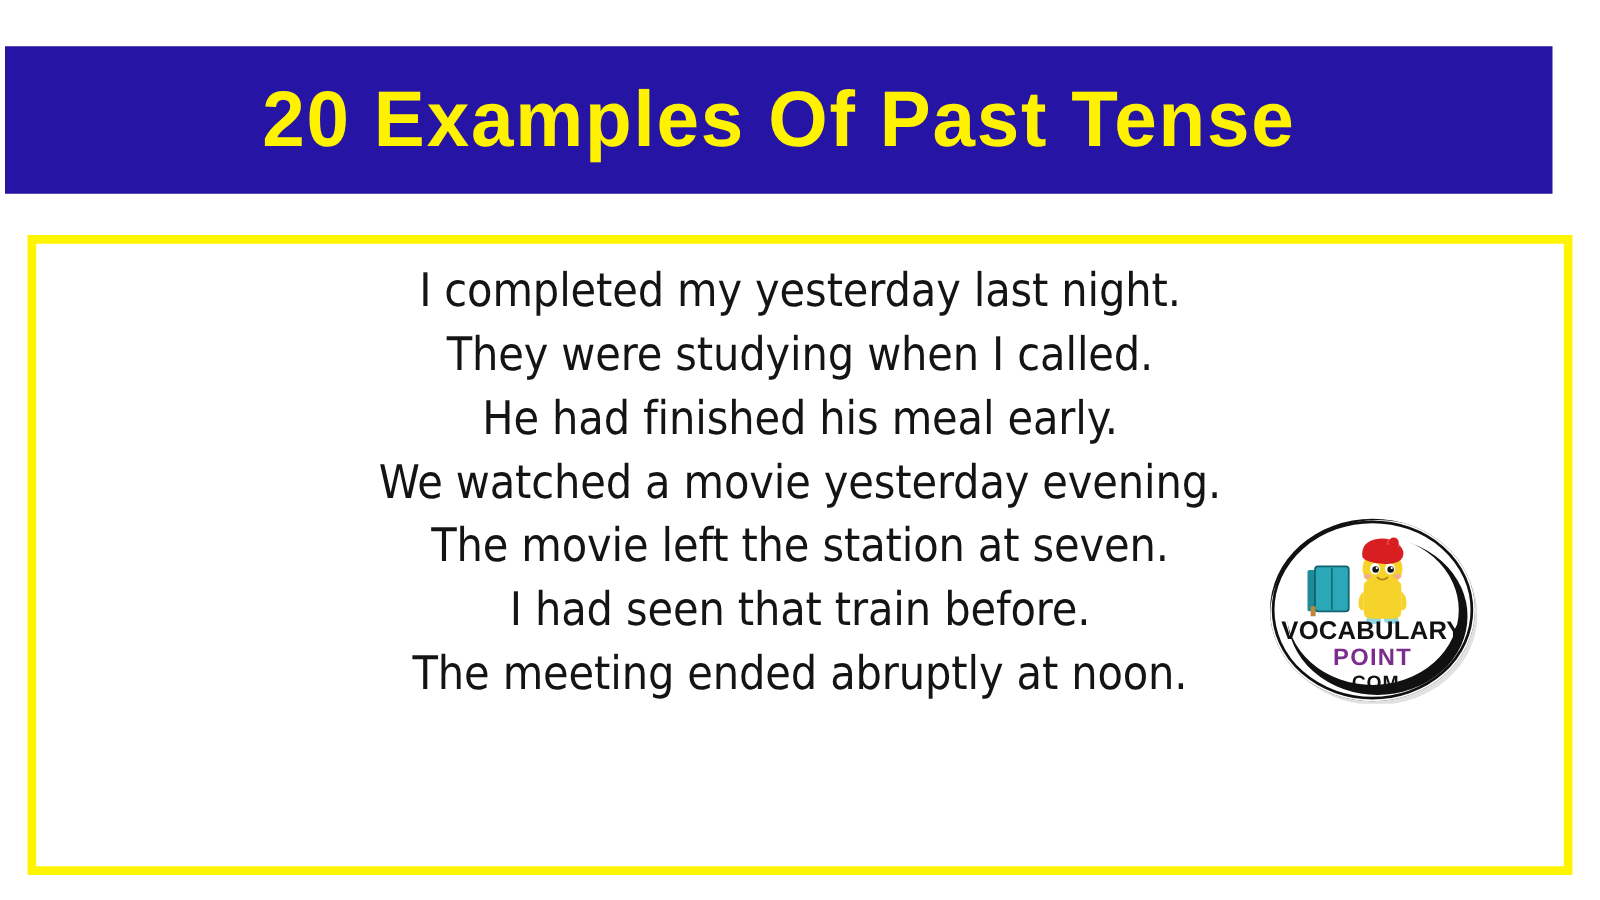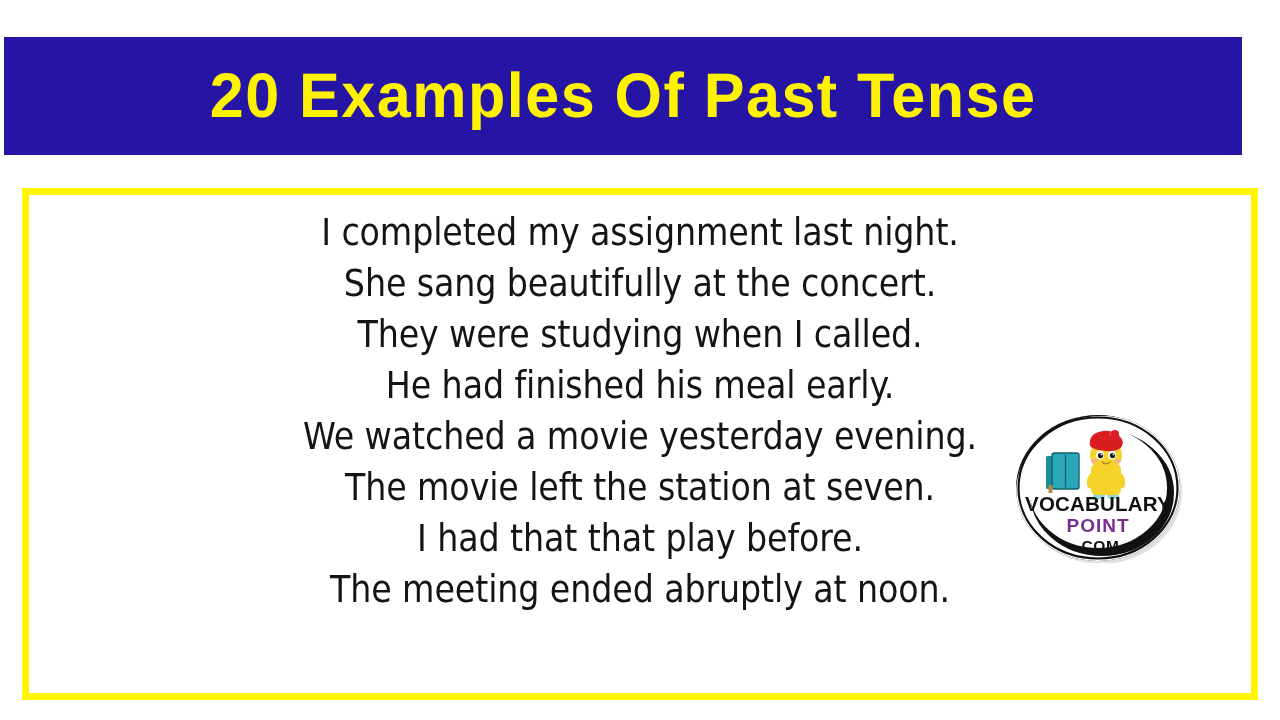--- a/index.html
+++ b/index.html
@@ -85,27 +85,26 @@
 </head>
 <body>
 
 <div id="title-banner">
   <div id="title-text">20 Examples Of Past Tense</div>
 </div>
 
 <div id="content-card">
 
   <ul id="sentence-list">
-    <li>I completed my assignment last night.</li>
-    <li>She sang beautifully at the concert.</li>
+    <li>I completed my yesterday last night.</li>
     <li>They were studying when I called.</li>
     <li>He had finished his meal early.</li>
     <li>We watched a movie yesterday evening.</li>
     <li>The movie left the station at seven.</li>
-    <li>I had that that play before.</li>
+    <li>I had seen that train before.</li>
     <li>The meeting ended abruptly at noon.</li>
   </ul>
 
   <div id="logo">
     <svg viewBox="0 0 168 150" xmlns="http://www.w3.org/2000/svg">
       <defs>
         <clipPath id="ringclip">
           <ellipse cx="84" cy="75" rx="82" ry="73"></ellipse>
         </clipPath>
       </defs>

